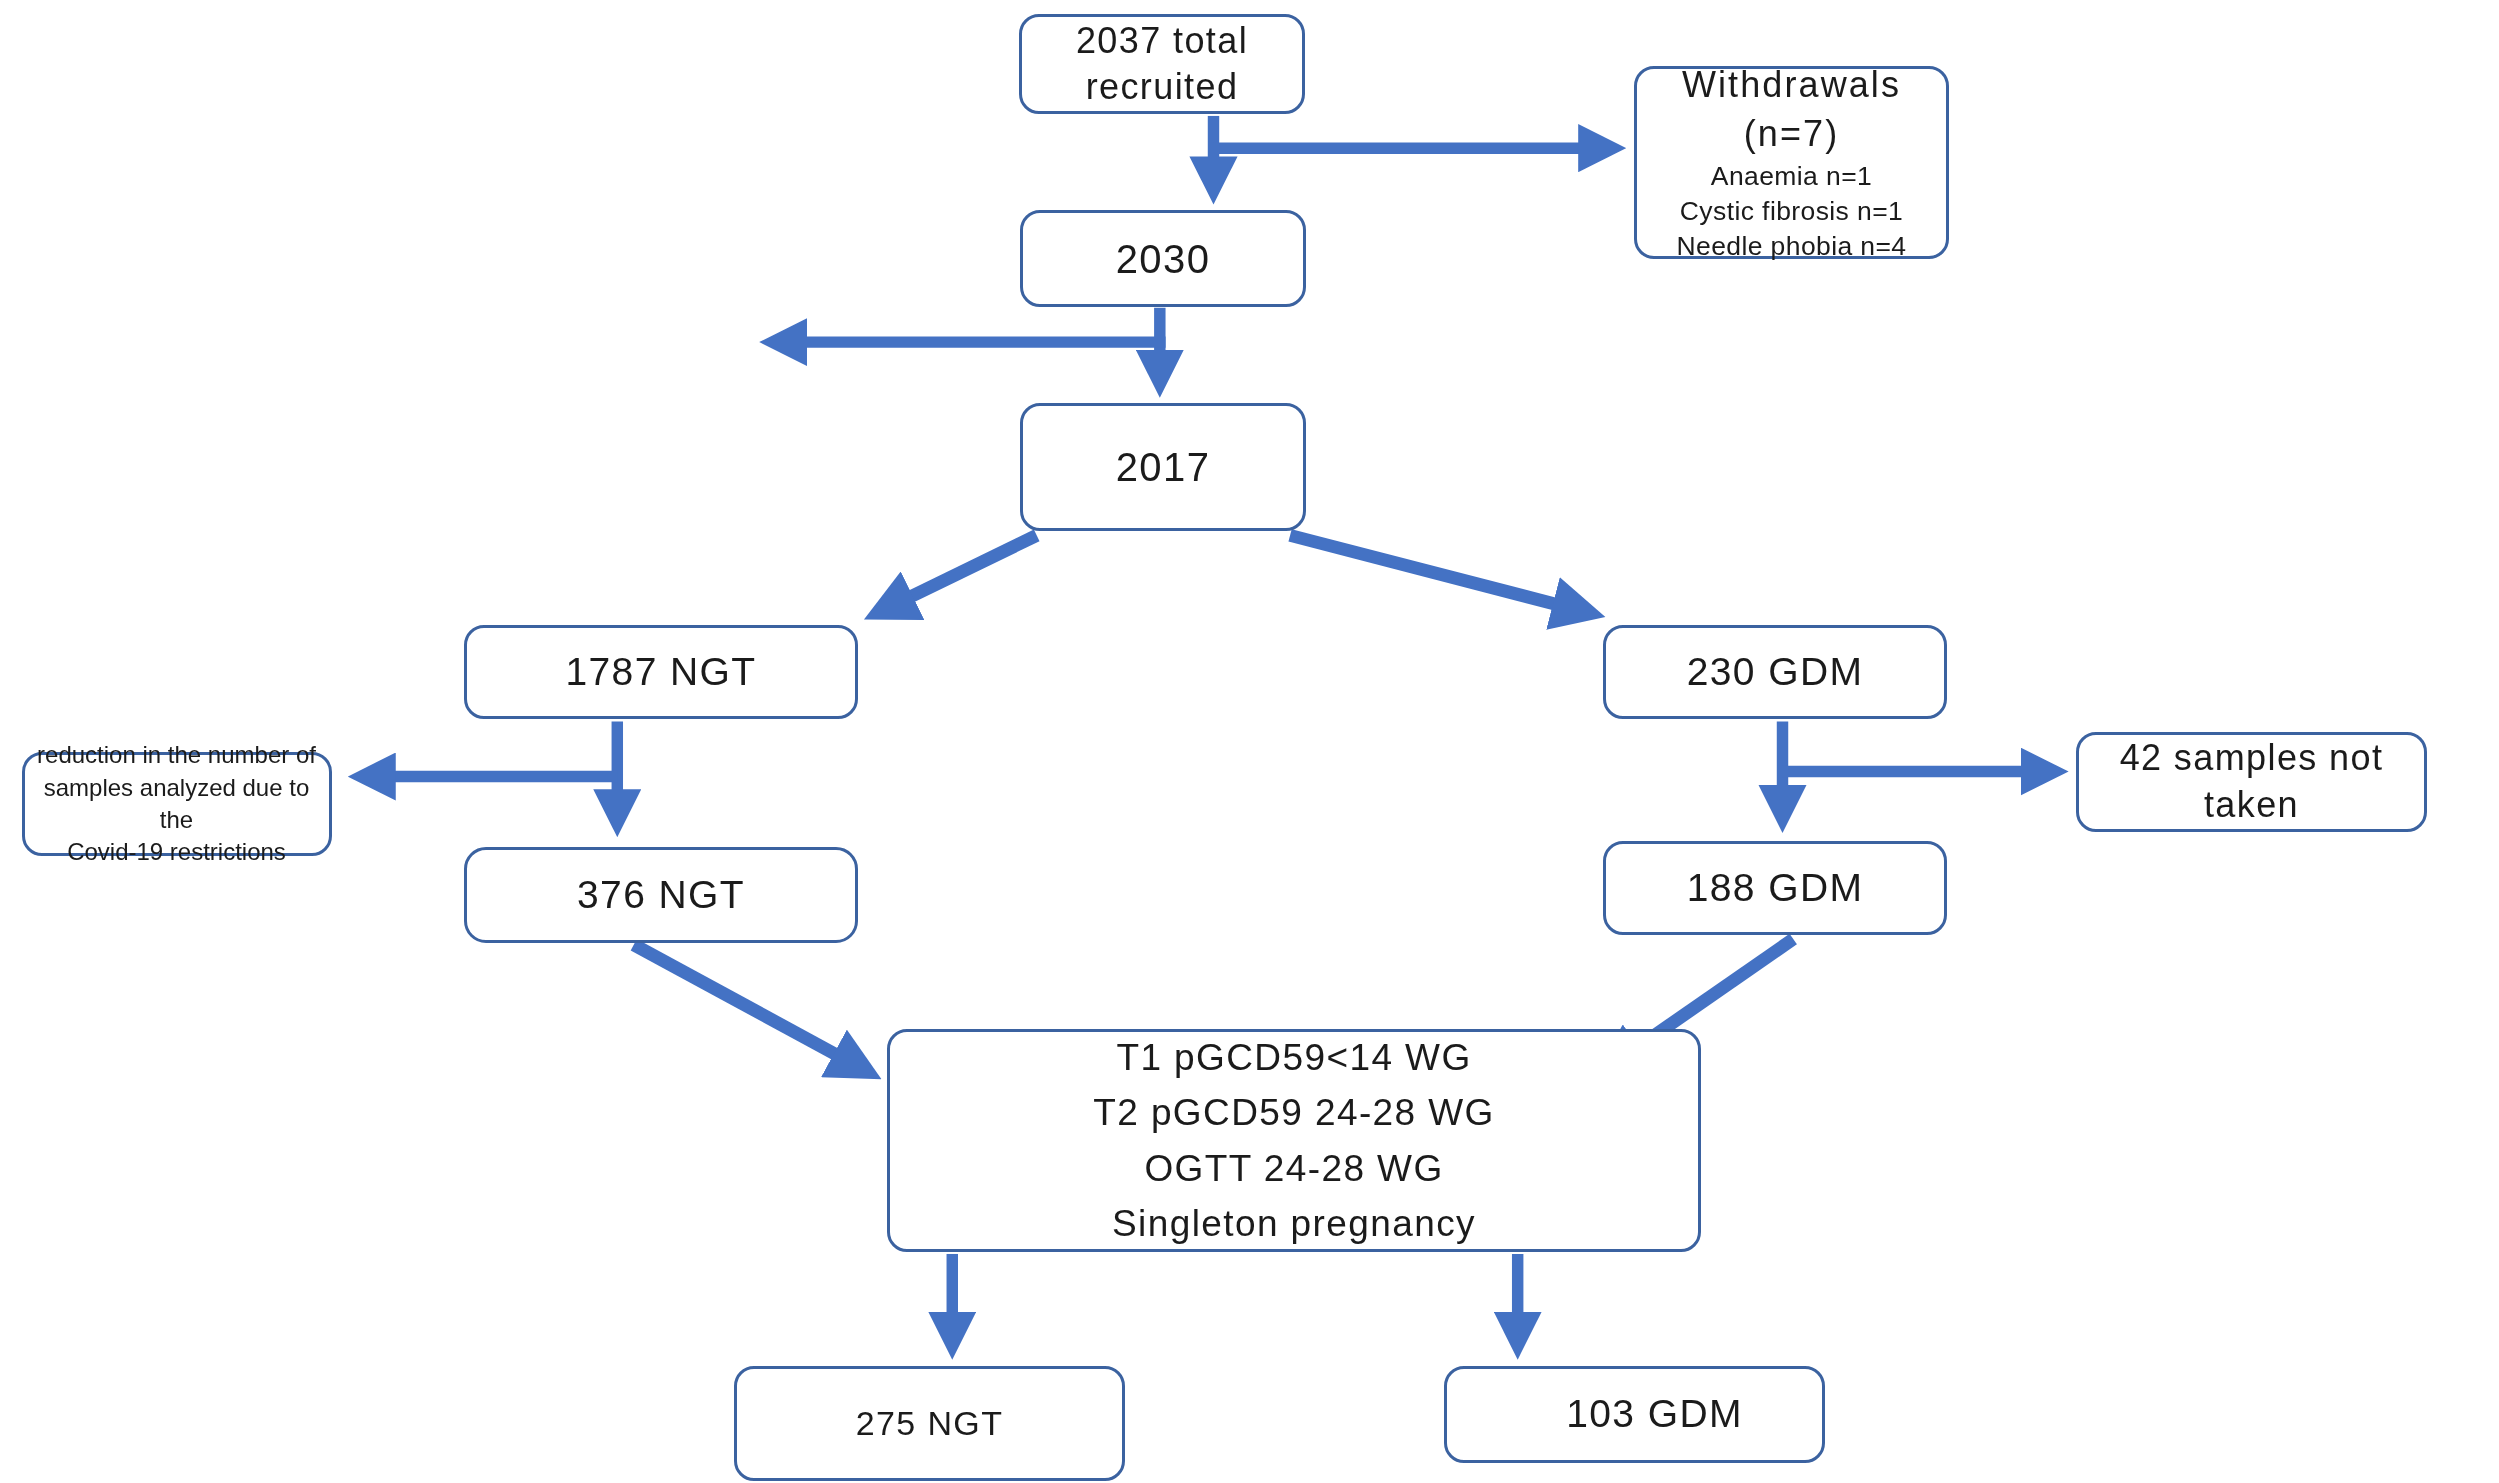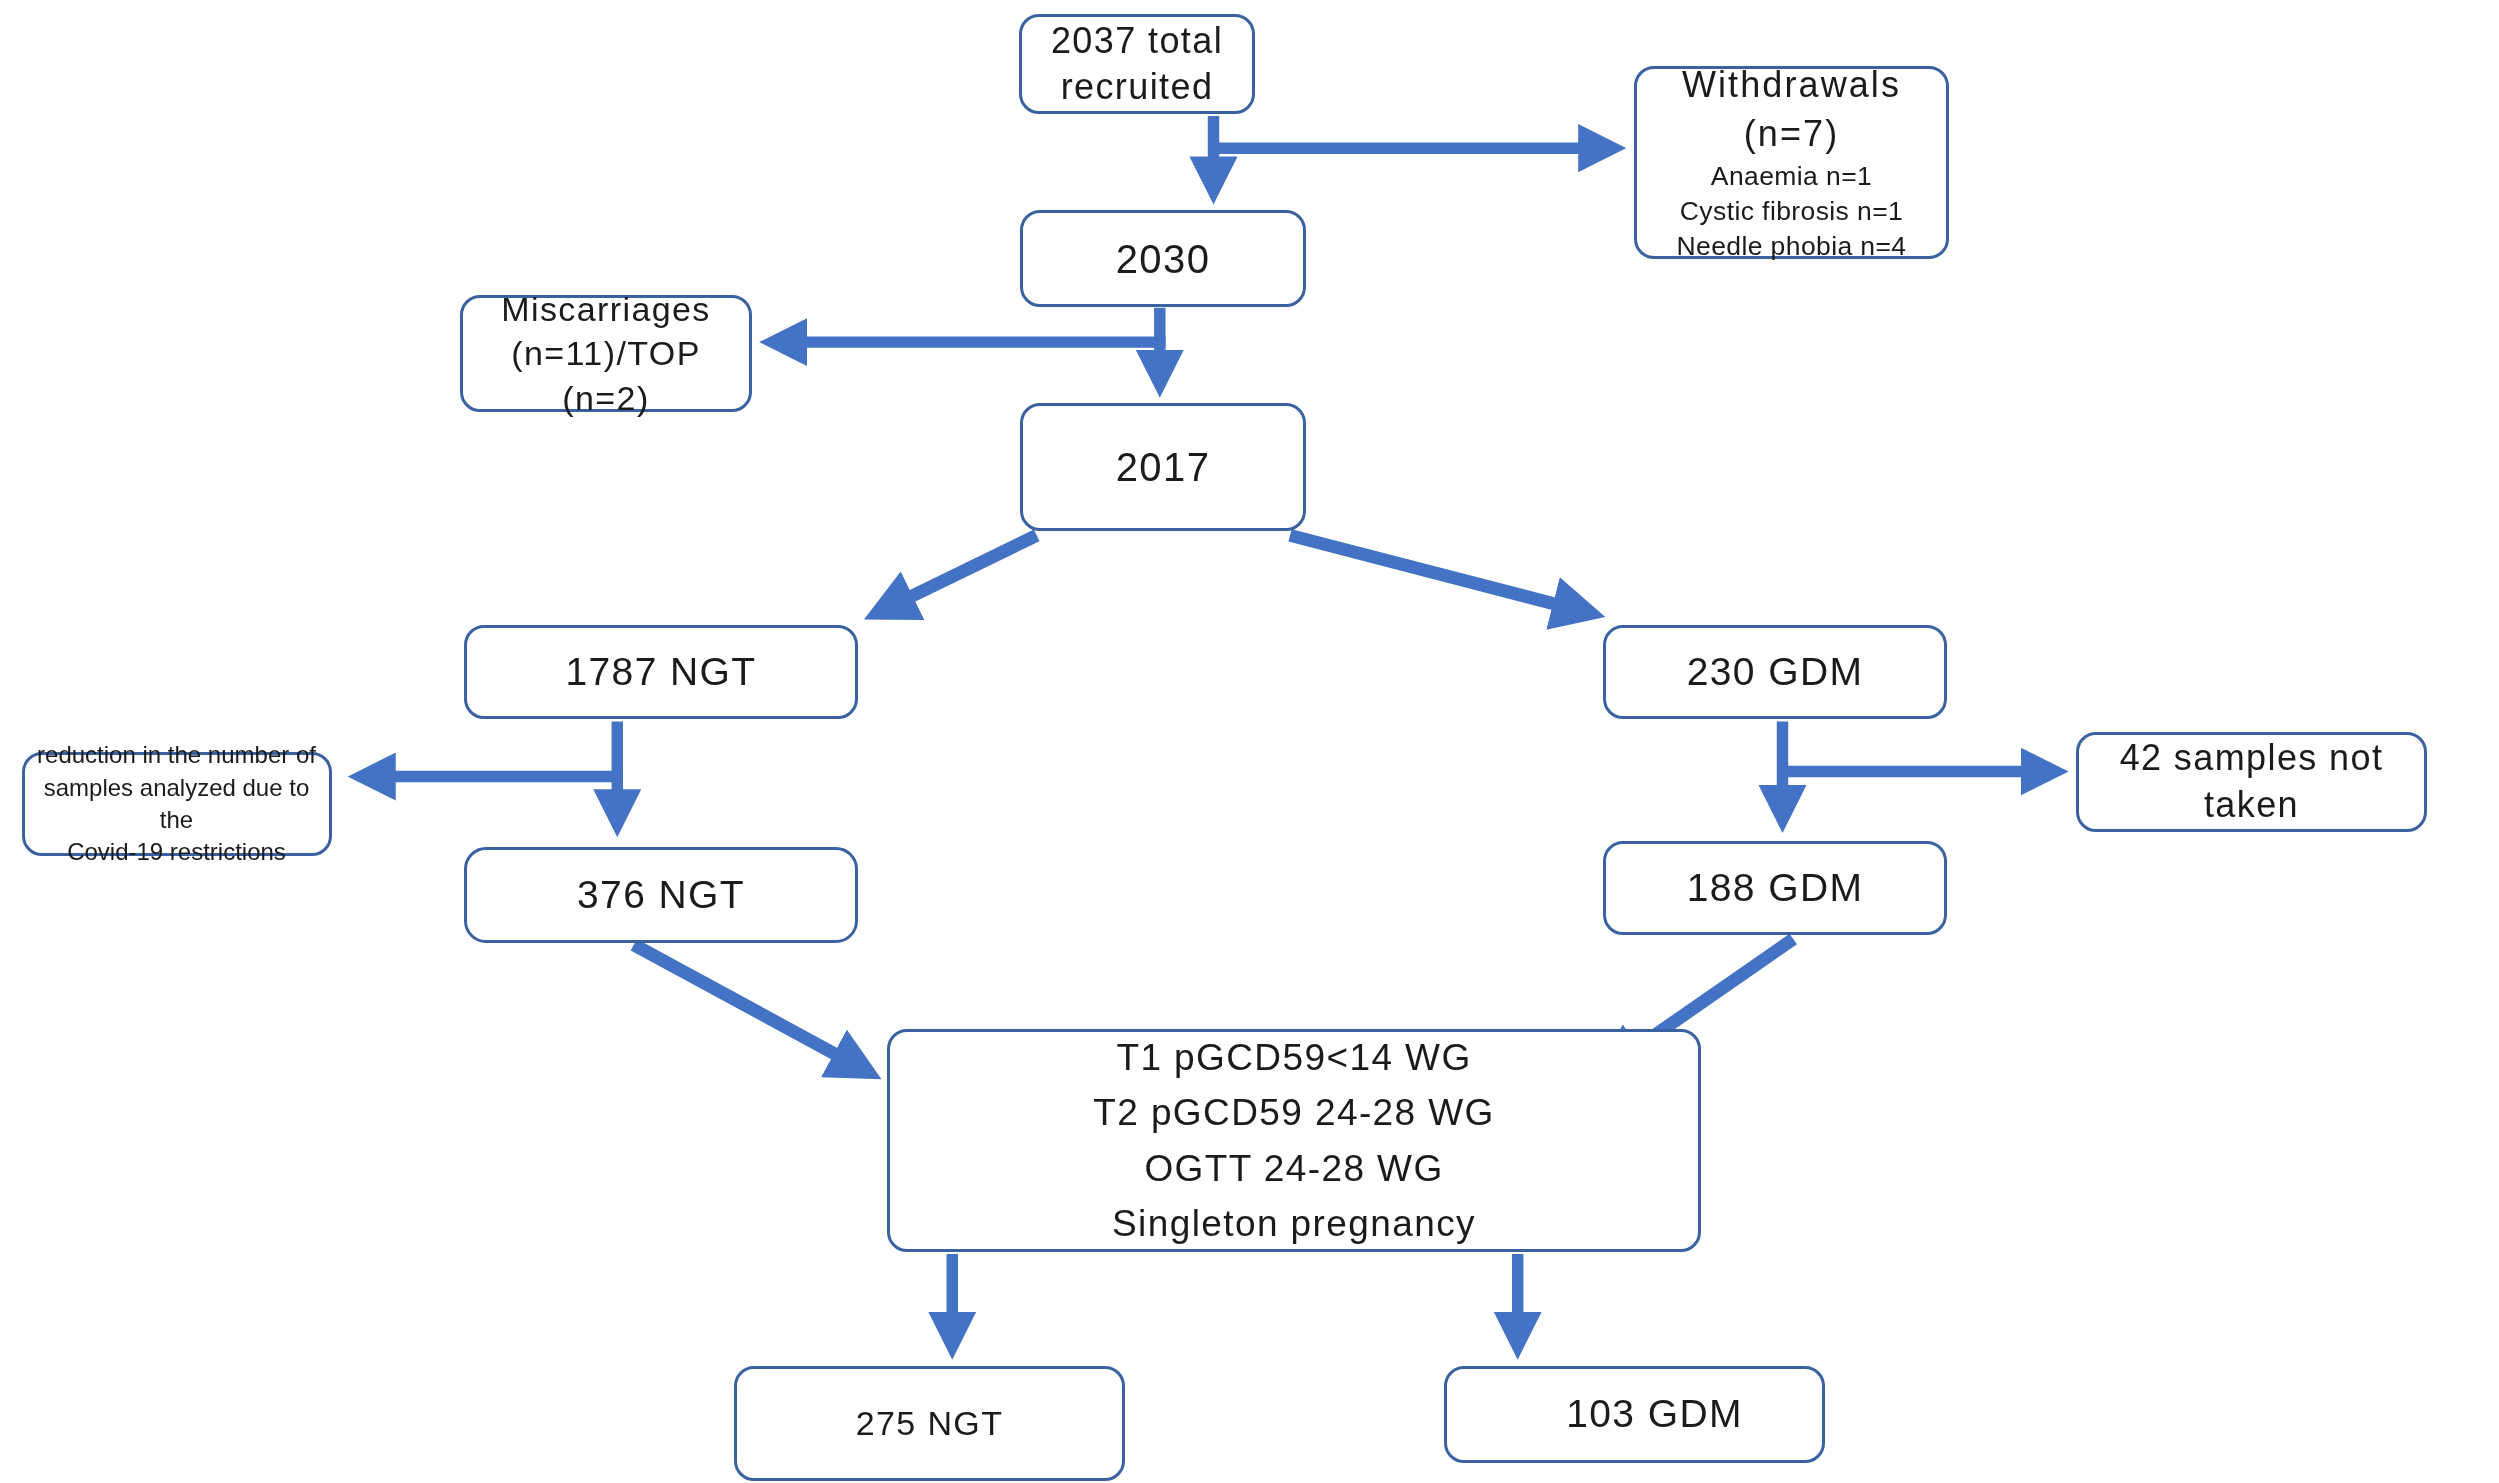--- a/index.html
+++ b/index.html
@@ -27,21 +27,21 @@
     text-align: center;
     box-sizing: border-box;
     z-index: 2;
   }
   .box-label {
     white-space: pre-line;
     line-height: 1.3;
     letter-spacing: 1.4px;
   }
   
-  .b-recruited   { left:1019px; top:14.3px;   width:236px; height:100px; font-size:36px; }
+  .b-recruited   { left:1019px; top:14.3px;   width:286px; height:100px; font-size:36px; }
   .b-withdrawals { left:1634px; top:66px;   width:315px; height:193px; flex-direction:column; }
   .b-withdrawals .wd-title   { font-size:36px; letter-spacing:2.1px; line-height:1.35; }
   .b-withdrawals .wd-detail  { font-size:26.5px; letter-spacing:0.4px; line-height:1.32; }
   .b-2030        { left:1020px; top:210px;  width:286px; height:97px; font-size:40px; }
   .b-miscarr     { left:460px;  top:295px;  width:292px; height:117px; font-size:34px; }
   .b-2017        { left:1020px; top:403px;  width:286px; height:128px; font-size:40px; }
   .b-1787        { left:464px;  top:625px;  width:394px; height:94px; font-size:39px; }
   .b-230         { left:1603px; top:625px;  width:344px; height:94px; font-size:39px; }
   .b-covid       { left:21.5px;   top:752px; width:310px; height:104px; font-size:24px; }
   .b-covid .box-label { letter-spacing:0; line-height:1.35; }
@@ -102,24 +102,20 @@
     <div class="wd-title">Withdrawals (n=7)</div>
     <div class="wd-detail">Anaemia n=1</div>
     <div class="wd-detail">Cystic fibrosis n=1</div>
     <div class="wd-detail">Needle phobia n=4</div>
   </div>
 
   <div class="box b-2030">
     <div class="box-label">2030</div>
   </div>
 
-  <div class="box b-miscarr">
-    <div class="box-label">Miscarriages
-(n=11)/TOP (n=2)</div>
-  </div>
 
   <div class="box b-2017">
     <div class="box-label">2017</div>
   </div>
 
   <div class="box b-1787">
     <div class="box-label">1787 NGT</div>
   </div>
 
   <div class="box b-230">

